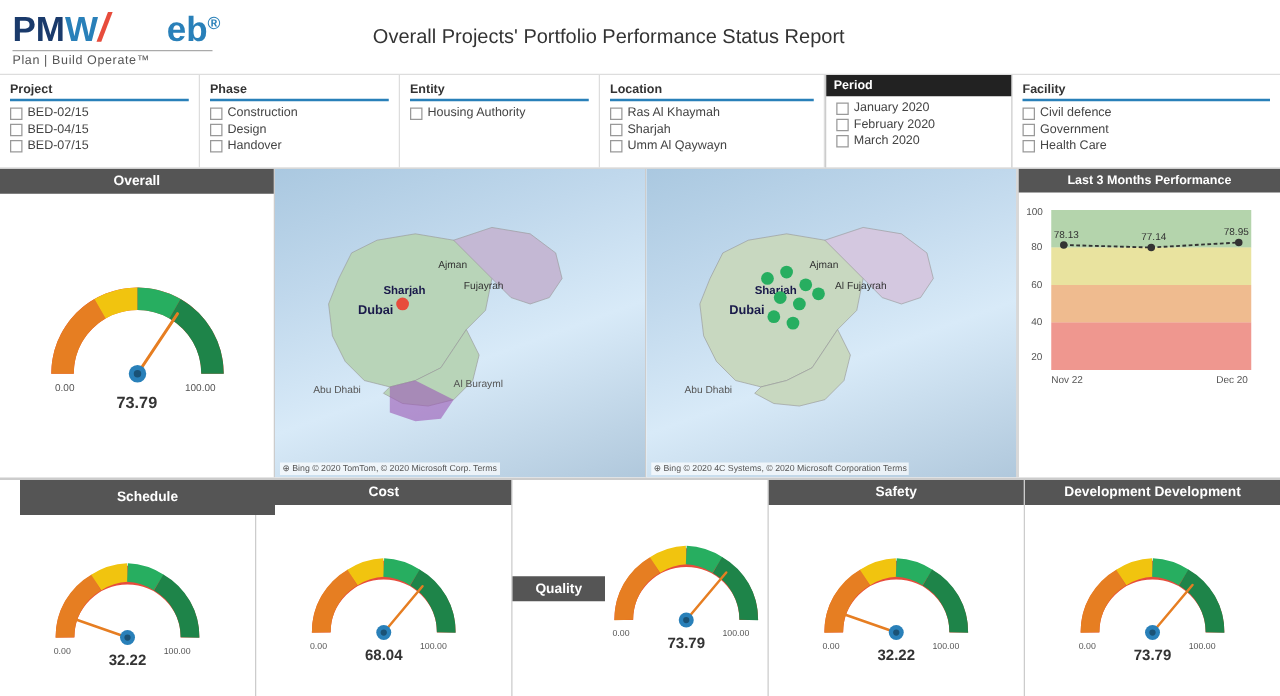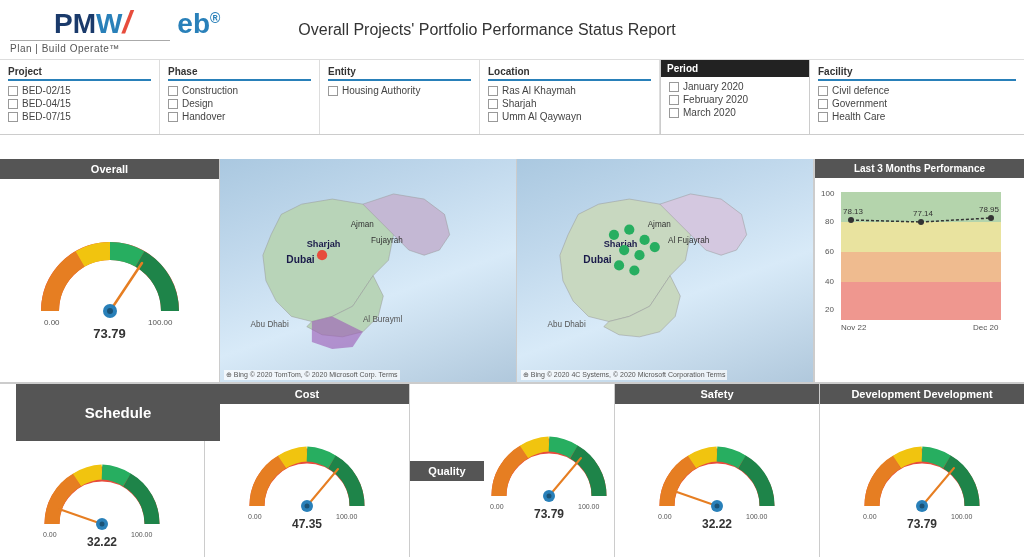--- a/index.html
+++ b/index.html
@@ -23,21 +23,21 @@
   </style>
 </head>
 <body>
 
 <div class="main-container">
 
   <div class="header">
     <div class="logo-area">
       <div class="logo">
         <div class="logo-text">
-          <span style="color:#1a3a6b;font-size:28px;font-weight:900;margin-left:44px;">PM</span><span style="color:#2980b9;font-size:28px;font-weight:900;">W</span><span style="color:#e74c3c;font-size:32px;font-weight:900;font-style:italic;">/</span><span style="color:#2980b9;font-size:28px;font-weight:900;margin-left:46px;">eb</span><span style="color:#2980b9;font-size:14px;font-weight:bold;vertical-align:super;">®</span>
+          <span style="color:#1a3a6b;font-size:28px;font-weight:900;">PM</span><span style="color:#2980b9;font-size:28px;font-weight:900;">W</span><span style="color:#e74c3c;font-size:32px;font-weight:900;font-style:italic;">/</span><span style="color:#2980b9;font-size:28px;font-weight:900;margin-left:46px;">eb</span><span style="color:#2980b9;font-size:14px;font-weight:bold;vertical-align:super;">®</span>
         </div>
         <div class="logo-subtitle">Plan | Build Operate™</div>
       </div>
     </div>
     <div class="title-area">
       <h1>Overall Projects' Portfolio Performance Status Report</h1>
     </div>
     <div style="width:210px;"></div>
   </div>
 
@@ -127,21 +127,21 @@
           <div class="checkbox"></div>
           <span>Government</span>
         </div>
       <div class="filter-item">
           <div class="checkbox"></div>
           <span>Health Care</span>
         </div>
     </div>
   </div>
 
-  <div style="display:flex; flex:1; overflow:hidden;margin-top:24px;">
+  <div style="display:flex; flex:1; overflow:hidden;">
 
     <div style="width:220px;flex-shrink:0;border-right:1px solid #ccc;display:flex;flex-direction:column;">
       <div style="background:#555;color:#fff;text-align:center;padding:4px;font-size:11px;font-weight:bold;">Overall</div>
       <div style="flex:1;display:flex;flex-direction:column;align-items:center;justify-content:center;">
         <svg width="160" height="110" viewBox="0 0 160 110">
 
           <path d="M 20 90 A 60 60 0 0 1 140 90" fill="none" stroke="#e74c3c" stroke-width="18"></path>
           <path d="M 20 90 A 60 60 0 0 1 50 38" fill="none" stroke="#e67e22" stroke-width="18"></path>
           <path d="M 50 38 A 60 60 0 0 1 80 30" fill="none" stroke="#f1c40f" stroke-width="18"></path>
           <path d="M 80 30 A 60 60 0 0 1 110 38" fill="none" stroke="#27ae60" stroke-width="18"></path>
@@ -243,21 +243,21 @@
           <text x="20" y="146" font-size="8" fill="#555">Nov 22</text>
           <text x="152" y="146" font-size="8" fill="#555">Dec 20</text>
         </svg>
       </div>
     </div>
   </div>
 
   <div style="height:175px;display:flex;border-top:2px solid #ccc;">
 
     <div style="flex:1;border-right:1px solid #ccc;display:flex;flex-direction:column;align-items:center;">
-      <div style="background:#555;color:#fff;text-align:center;padding:20px;font-size:15px;font-weight:bold;width:100%;margin-left:32px;">Schedule</div>
+      <div style="background:#555;color:#fff;text-align:center;padding:8px;font-size:11px;font-weight:bold;width:100%;margin-left:32px;">Schedule</div>
       <div style="flex:1;display:flex;flex-direction:column;align-items:center;justify-content:center;">
         <svg width="130" height="90" viewBox="0 0 130 90">
           <path d="M 15 75 A 50 50 0 0 1 115 75" fill="none" stroke="#e74c3c" stroke-width="15"></path>
           <path d="M 15 75 A 50 50 0 0 1 40 31" fill="none" stroke="#e67e22" stroke-width="15"></path>
           <path d="M 40 31 A 50 50 0 0 1 65 23" fill="none" stroke="#f1c40f" stroke-width="15"></path>
           <path d="M 65 23 A 50 50 0 0 1 90 31" fill="none" stroke="#27ae60" stroke-width="15"></path>
           <path d="M 90 31 A 50 50 0 0 1 115 75" fill="none" stroke="#1e8449" stroke-width="15"></path>
           <circle cx="65" cy="75" r="35" fill="white"></circle>
           <circle cx="65" cy="75" r="40" fill="none" stroke="white" stroke-width="3"></circle>
           <text x="6" y="88" font-size="7" fill="#555">0.00</text>
@@ -282,21 +282,21 @@
           <path d="M 90 31 A 50 50 0 0 1 115 75" fill="none" stroke="#1e8449" stroke-width="15"></path>
           <circle cx="65" cy="75" r="35" fill="white"></circle>
           <circle cx="65" cy="75" r="40" fill="none" stroke="white" stroke-width="3"></circle>
           <text x="6" y="88" font-size="7" fill="#555">0.00</text>
           <text x="94" y="88" font-size="7" fill="#555">100.00</text>
 
           <line x1="65" y1="75" x2="96" y2="38" stroke="#e67e22" stroke-width="2" stroke-linecap="round"></line>
           <circle cx="65" cy="75" r="6" fill="#2980b9"></circle>
           <circle cx="65" cy="75" r="2.5" fill="#1a5276"></circle>
         </svg>
-        <div style="font-size:12px;font-weight:bold;color:#333;margin-top:-4px;">47.35</div>
+        <div style="font-size:12px;font-weight:bold;color:#333;margin-top:-4px;">68.04</div>
       </div>
     </div>
 
     <div style="flex:1;border-right:1px solid #ccc;display:flex;align-items:center;">
       <div style="background:#555;color:#fff;text-align:center;padding:4px;font-size:11px;font-weight:bold;width:100%;">Quality</div>
       <div style="flex:1;display:flex;flex-direction:column;align-items:center;justify-content:center;">
         <svg width="130" height="90" viewBox="0 0 130 90">
           <path d="M 15 75 A 50 50 0 0 1 115 75" fill="none" stroke="#e74c3c" stroke-width="15"></path>
           <path d="M 15 75 A 50 50 0 0 1 40 31" fill="none" stroke="#e67e22" stroke-width="15"></path>
           <path d="M 40 31 A 50 50 0 0 1 65 23" fill="none" stroke="#f1c40f" stroke-width="15"></path>

